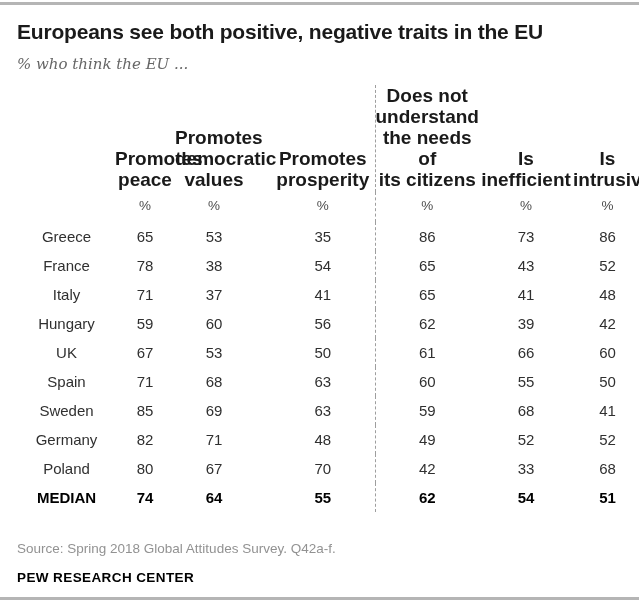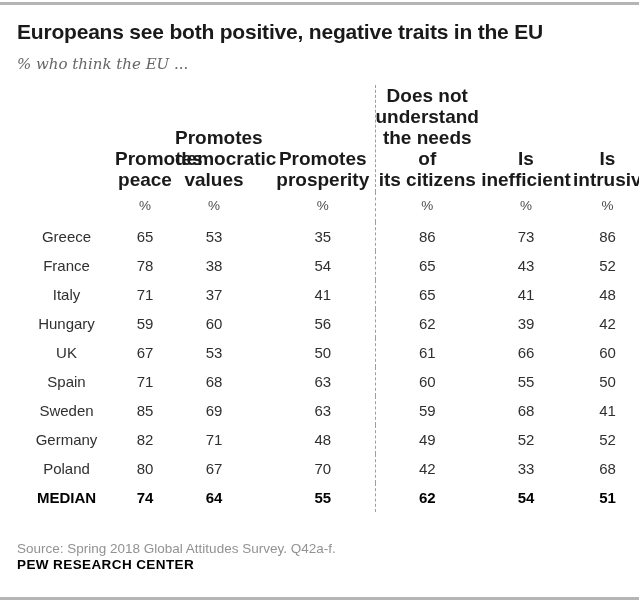--- a/index.html
+++ b/index.html
@@ -89,20 +89,21 @@
   
   th:nth-child(4), td:nth-child(4) { padding-left: 18px; }
   tr.unit-row td:nth-child(4) { padding-left: 18px; }
   .source {
     margin-top: 28px;
     font-size: 13.5px;
     color: #929292;
     line-height: 17px;
   }
   .brand {
+    margin-top: 13px;
     font-size: 13.5px;
     font-weight: bold;
     color: #000000;
     letter-spacing: 0.4px;
   }
 </style>
 </head>
 <body>
 
 <div class="figure">

